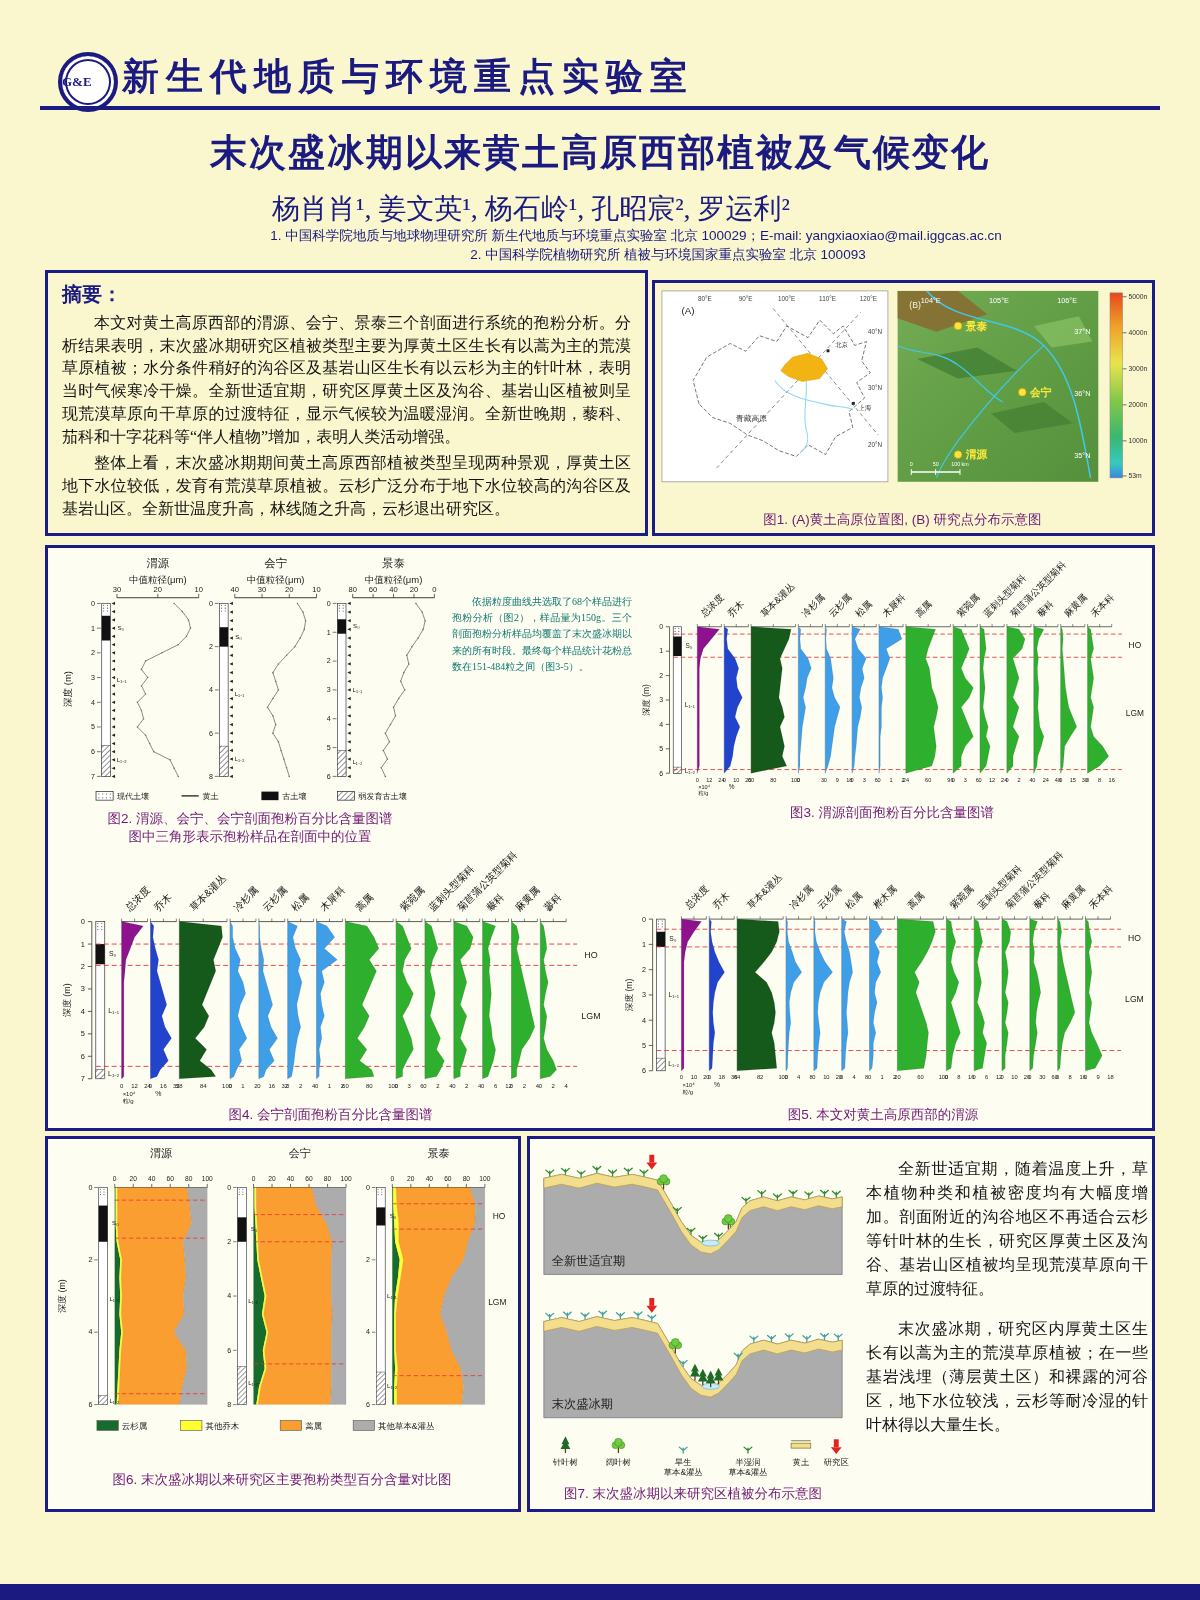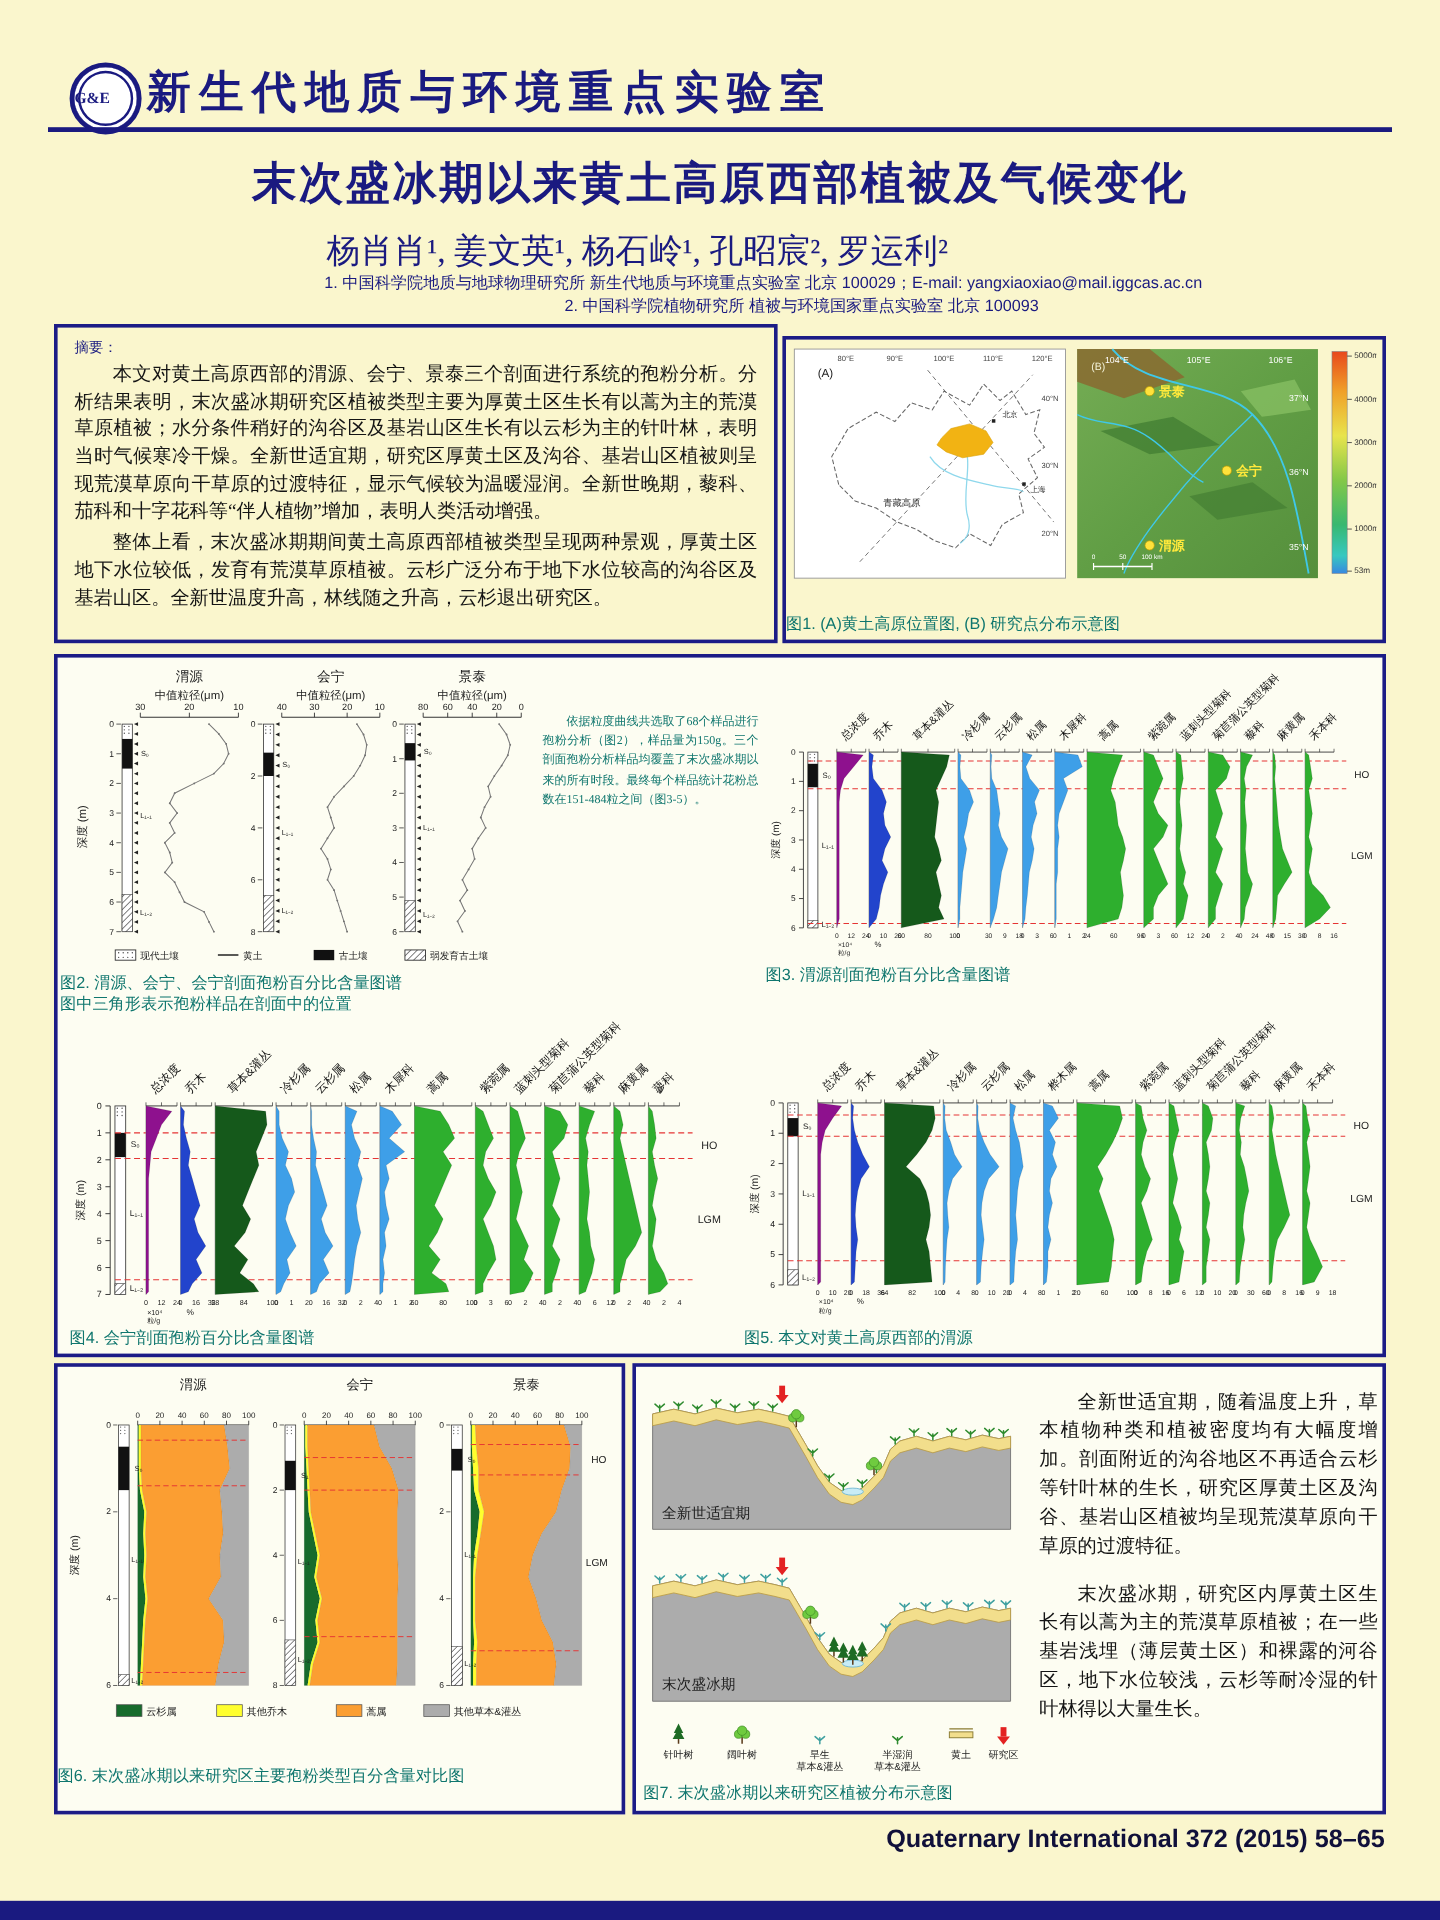--- a/index.html
+++ b/index.html
@@ -13,29 +13,29 @@
     letter-spacing:7px;font-family:"Liberation Serif",serif;}
   .rule{position:absolute;left:40px;top:106px;width:1120px;height:4px;background:#1A1A80;}
   .title{position:absolute;left:0;top:128px;width:1200px;text-align:center;font-size:37px;
     font-weight:bold;color:#1A1A80;letter-spacing:2px;font-family:"Liberation Serif",serif;}
   .authors{position:absolute;left:0;top:190px;width:1062px;text-align:center;font-size:28px;
     color:#1A1A80;font-family:"Liberation Serif",serif;}
   .affil{position:absolute;left:0;width:1200px;text-align:center;font-size:13.5px;color:#1A1A80;margin-left:36px;}
   .a1{top:227px;} .a2{top:246px;padding-left:32px;}
   .box{position:absolute;border:3px solid #1C1C86;box-sizing:border-box;}
   .abstract-box{left:45px;top:270px;width:603px;height:266px;background:#FAF6CD;padding:8px 14px;}
-  .abs-head{font-size:12px;font-weight:normal;color:#1A1A80;}
+  .abs-head{font-size:20px;font-weight:bold;color:#1A1A80;}
   .abs-p{margin:4px 0 0 0;font-size:16px;line-height:1.42;color:#141414;text-align:justify;
     text-indent:2em;font-family:"Liberation Serif",serif;}
   .fig1-box{left:652px;top:280px;width:503px;height:256px;background:#FAF6CD;padding:4px 5px;}
   .mid-box{left:45px;top:545px;width:1110px;height:586px;background:#FDFDF2;}
   .bl-box{left:45px;top:1136px;width:476px;height:376px;background:#FDFDF2;}
   .br-box{left:527px;top:1136px;width:628px;height:376px;background:#FDFDF2;}
   .chart{position:absolute;}
-  .cap{position:absolute;font-size:13.5px;color:#0f766e;}
+  .cap{position:absolute;text-align:center;font-size:13.5px;color:#701a75;}
   .mid-text{position:absolute;left:404px;top:46px;width:180px;font-size:10px;line-height:1.62;
     color:#0f766e;text-align:justify;text-indent:2em;font-family:"Liberation Serif",serif;}
   .fig7-text{position:absolute;left:336px;top:18px;width:282px;}
   .fig7-text p{margin:0 0 16px 0;font-size:16px;line-height:1.5;color:#141414;text-align:justify;
     text-indent:2em;font-family:"Liberation Serif",serif;}
   .footer{position:absolute;right:46px;top:1521px;font-size:21px;font-weight:bold;color:#10103A;}
   .botbar{position:absolute;left:0;top:1584px;width:1200px;height:16px;background:#1A1A80;}
 </style>
 </head>
 <body>
@@ -1218,15 +1218,14 @@
           <path d="M300.5,312 L311.5,312 L306,319 Z" fill="#E32222"></path>
           <text x="306" y="330" font-size="8.5" fill="#222" text-anchor="middle" font-family="&quot;Liberation Sans&quot;,sans-serif">研究区</text>
         </svg></div>
     <div class="cap" style="left:6px;top:346px;width:314px">图7. 末次盛冰期以来研究区植被分布示意图</div>
     <div class="fig7-text">
       <p>全新世适宜期，随着温度上升，草本植物种类和植被密度均有大幅度增加。剖面附近的沟谷地区不再适合云杉等针叶林的生长，研究区厚黄土区及沟谷、基岩山区植被均呈现荒漠草原向干草原的过渡特征。</p>
       <p>末次盛冰期，研究区内厚黄土区生长有以蒿为主的荒漠草原植被；在一些基岩浅埋（薄层黄土区）和裸露的河谷区，地下水位较浅，云杉等耐冷湿的针叶林得以大量生长。</p>
     </div>
   </div>
 
-  <div class="footer">Quaternary International 372 (2015) 58–65</div>
   <div class="botbar"></div>
 </div>
 
 </body></html>

